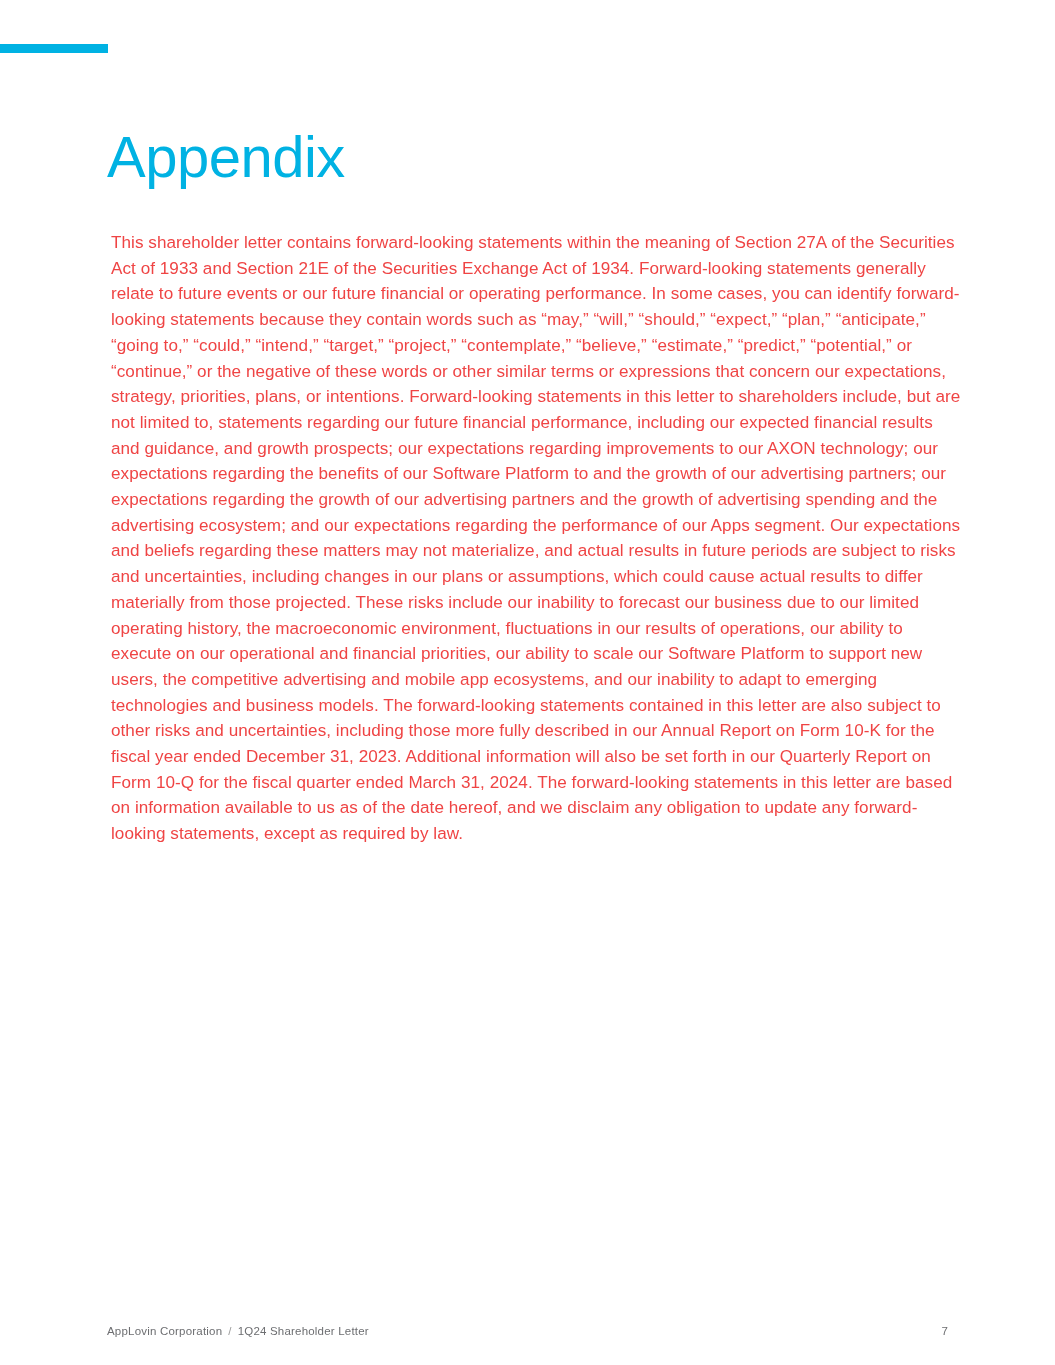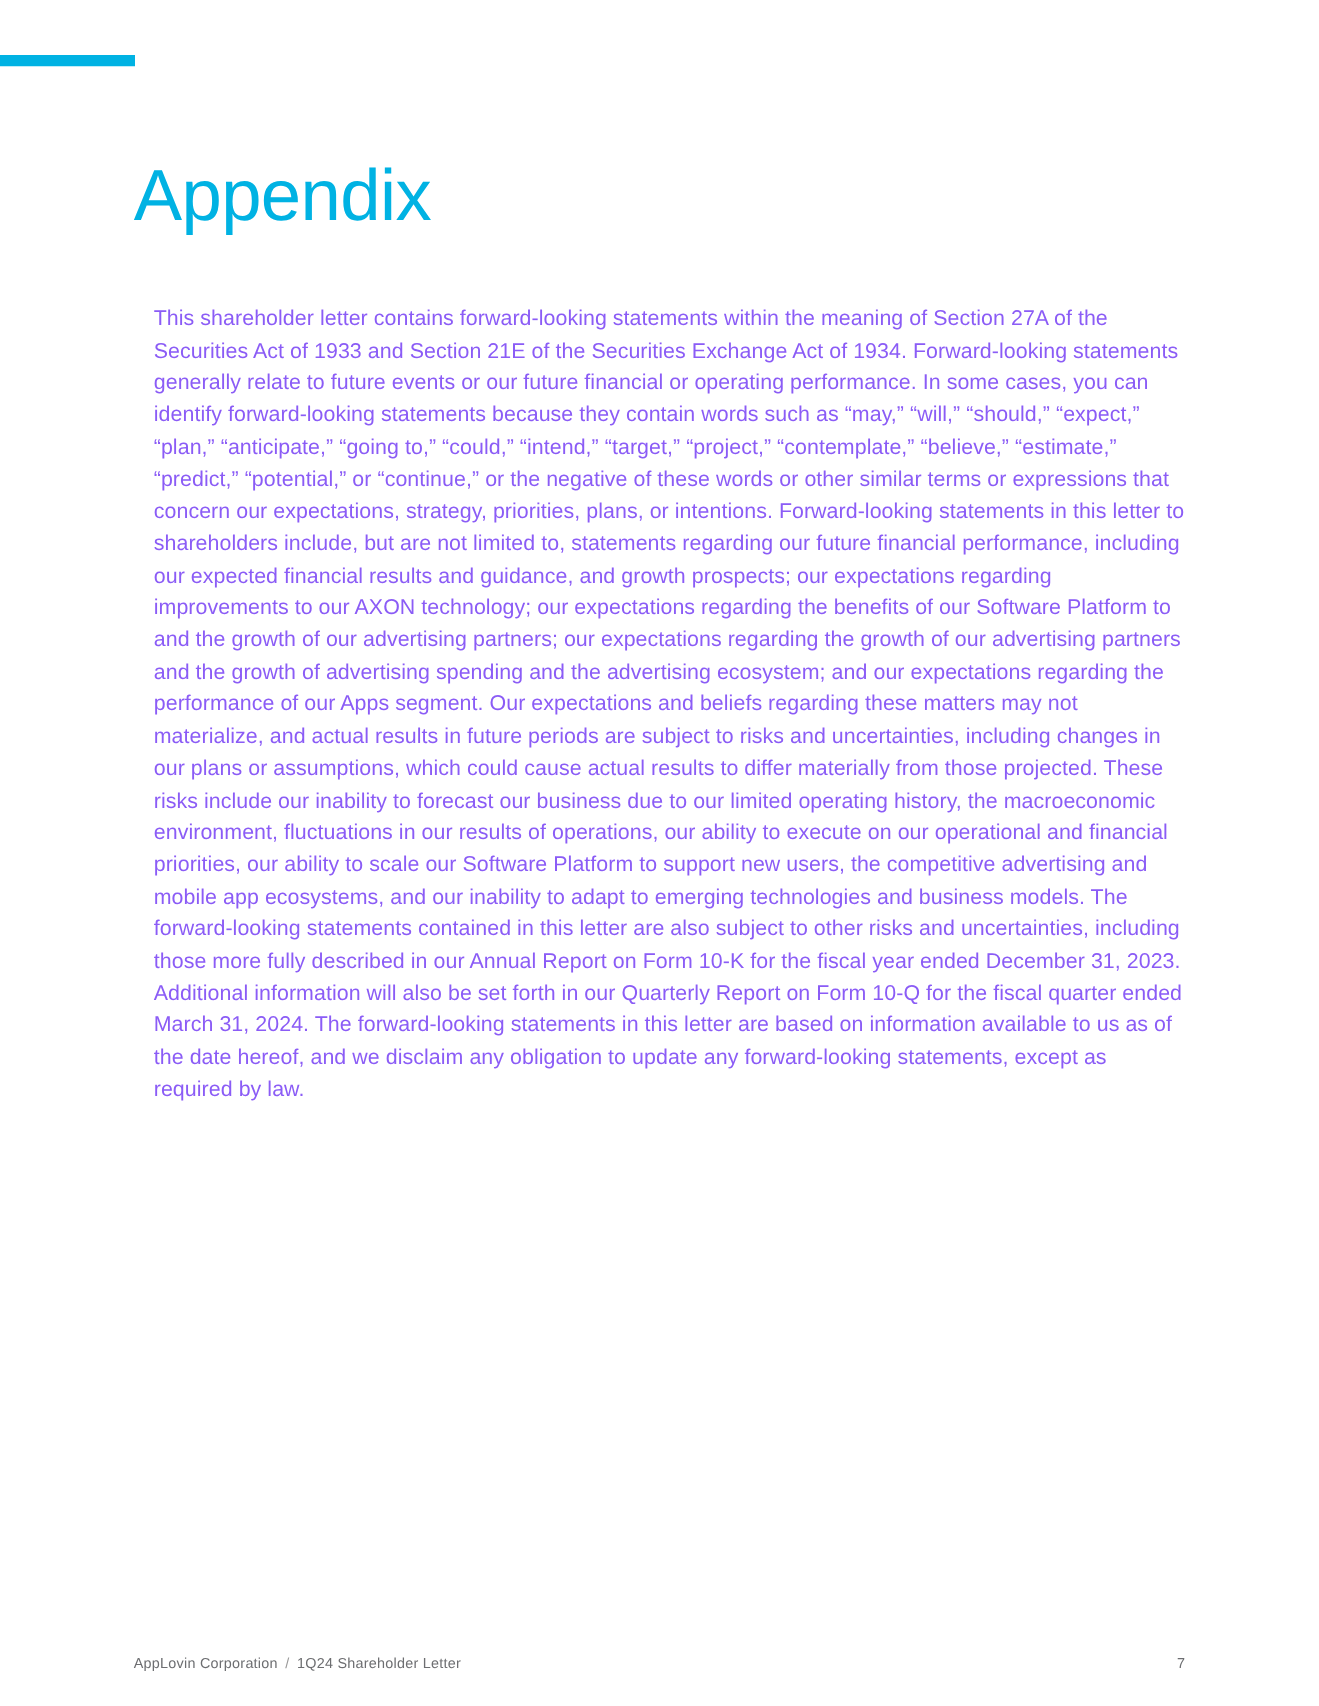--- a/index.html
+++ b/index.html
@@ -39,23 +39,23 @@
   }
   .body-block {
     position: absolute;
     top: 226px;
     left: 107px;
     width: 858px;
   }
   .body-paragraph {
     font-size: 17.1px;
     line-height: 25.7px;
-    color: #8b5cf6;
+    color: #ef4444;
     text-align: left;
-    margin: 16px;
+    margin: 4px;
     letter-spacing: 0.05px;
   }
   .footer {
     position: absolute;
     left: 107px;
     right: 107px;
     bottom: 28px;
     display: flex;
     align-items: baseline;
     justify-content: space-between;

